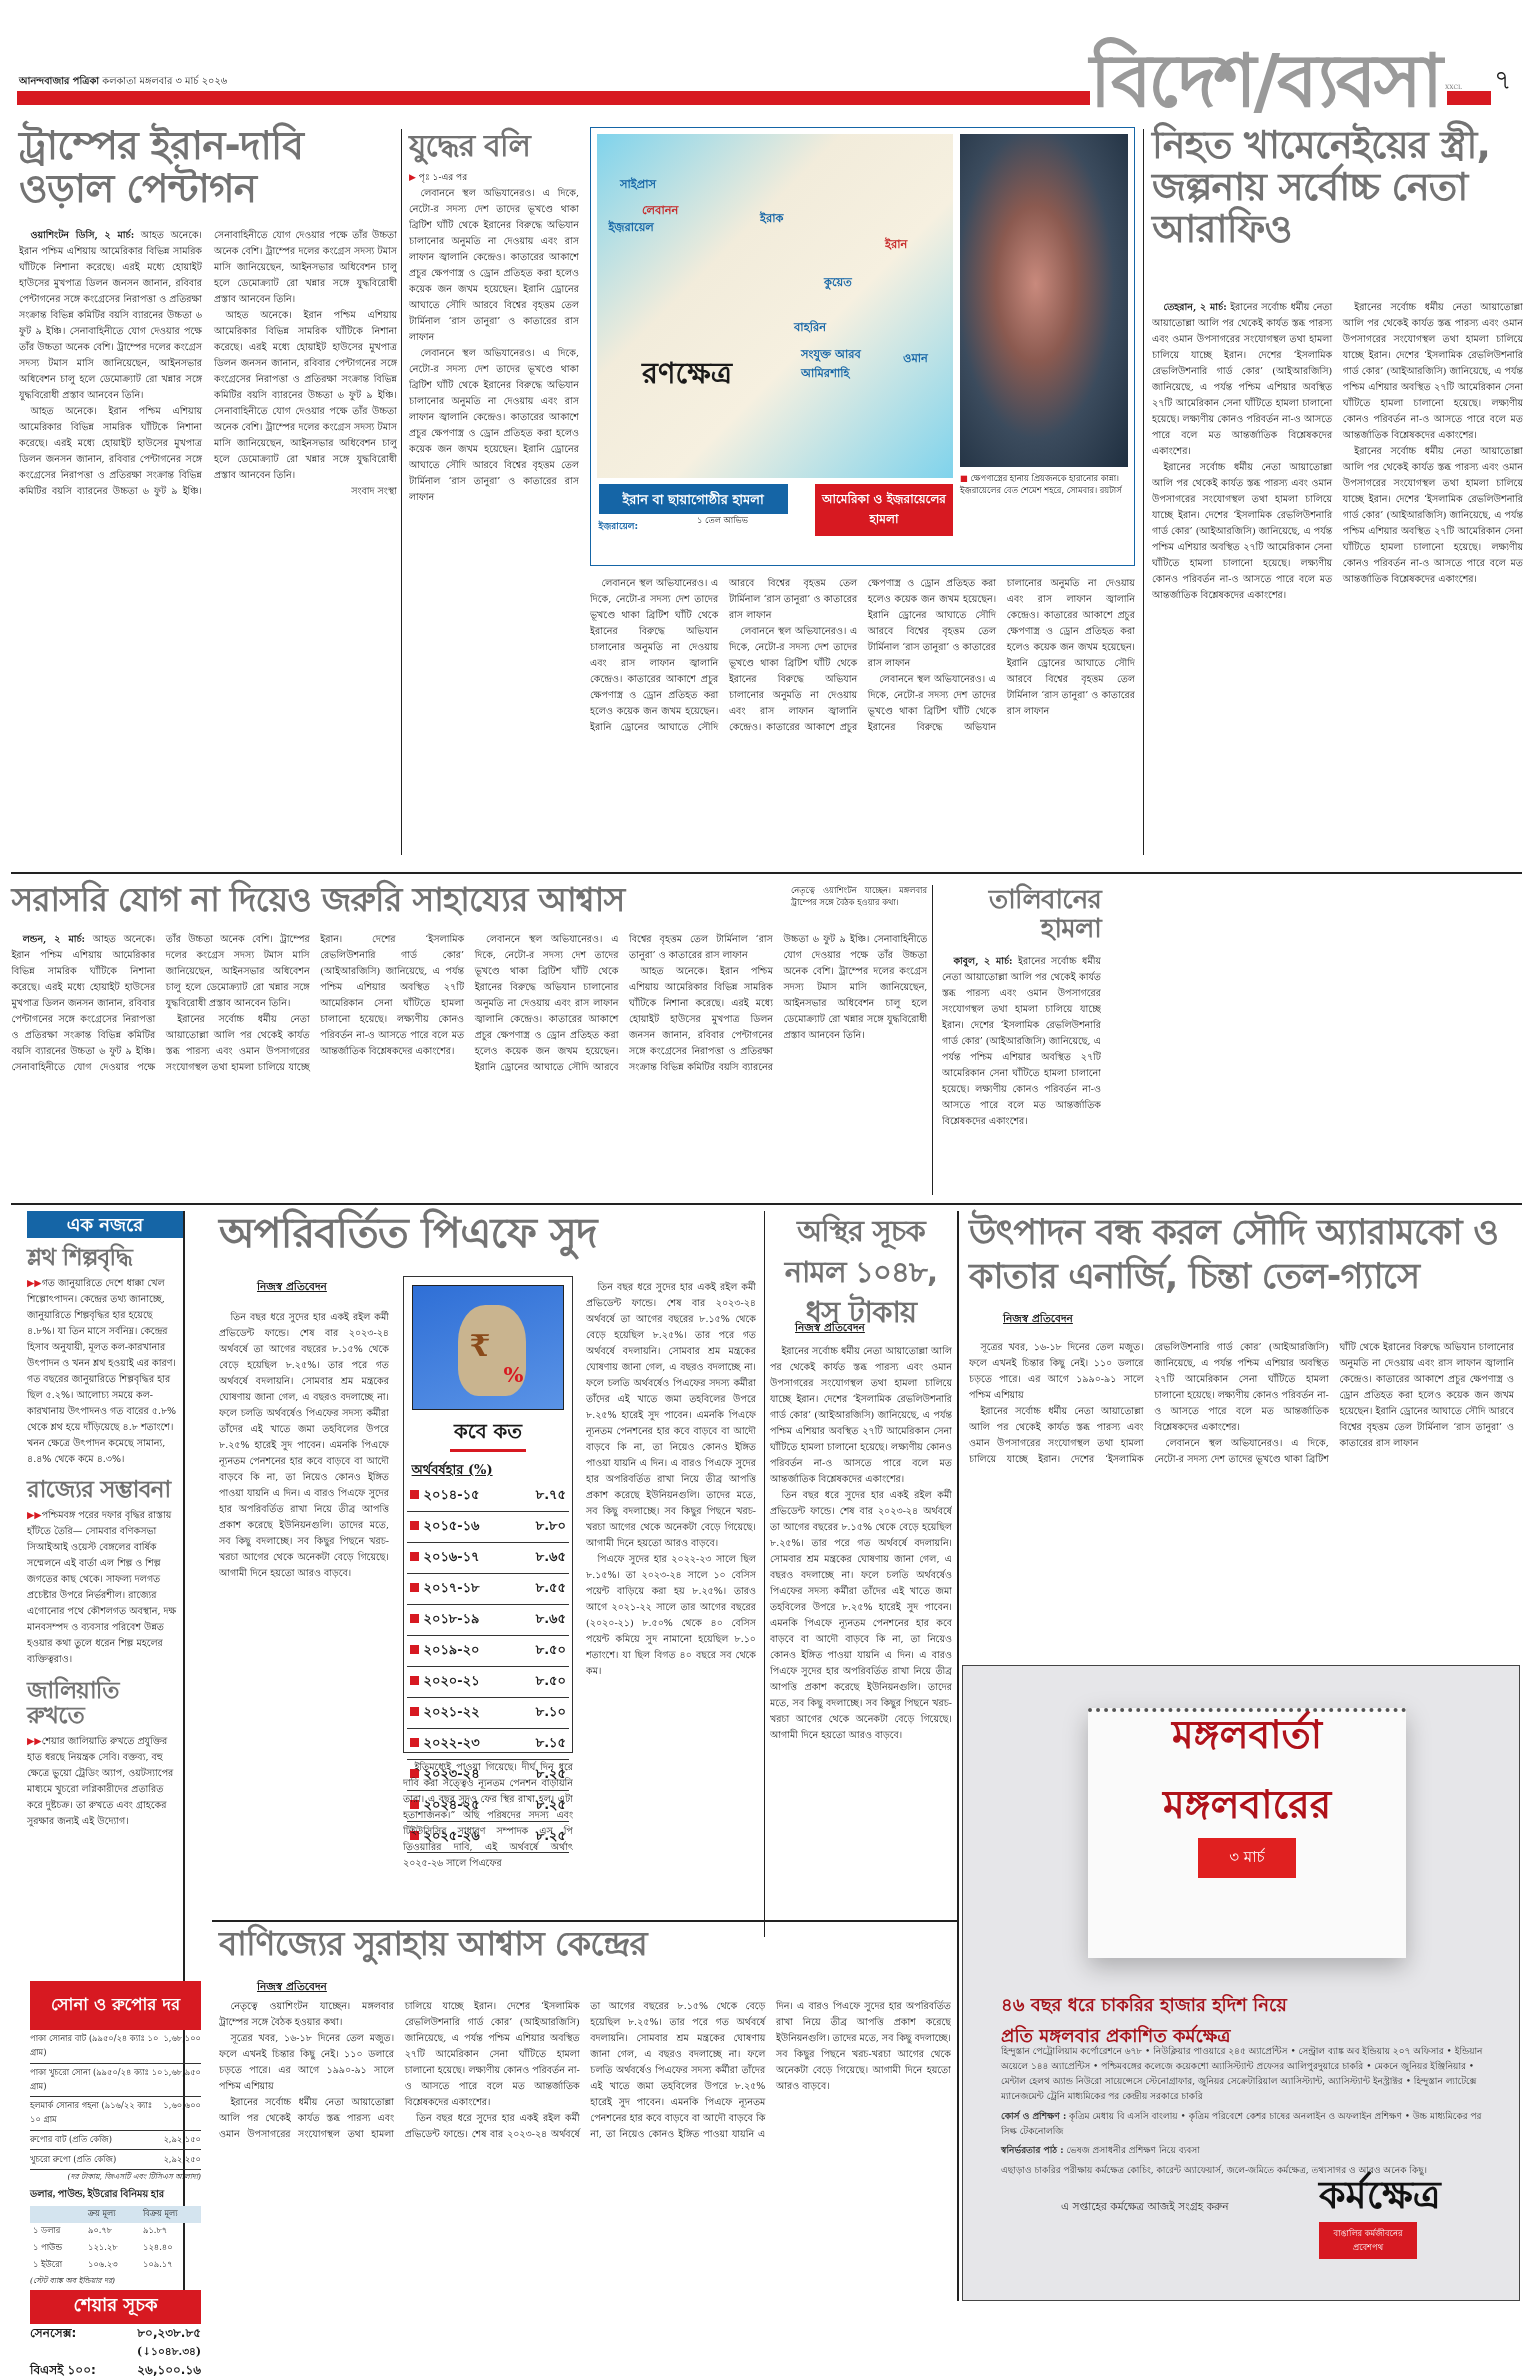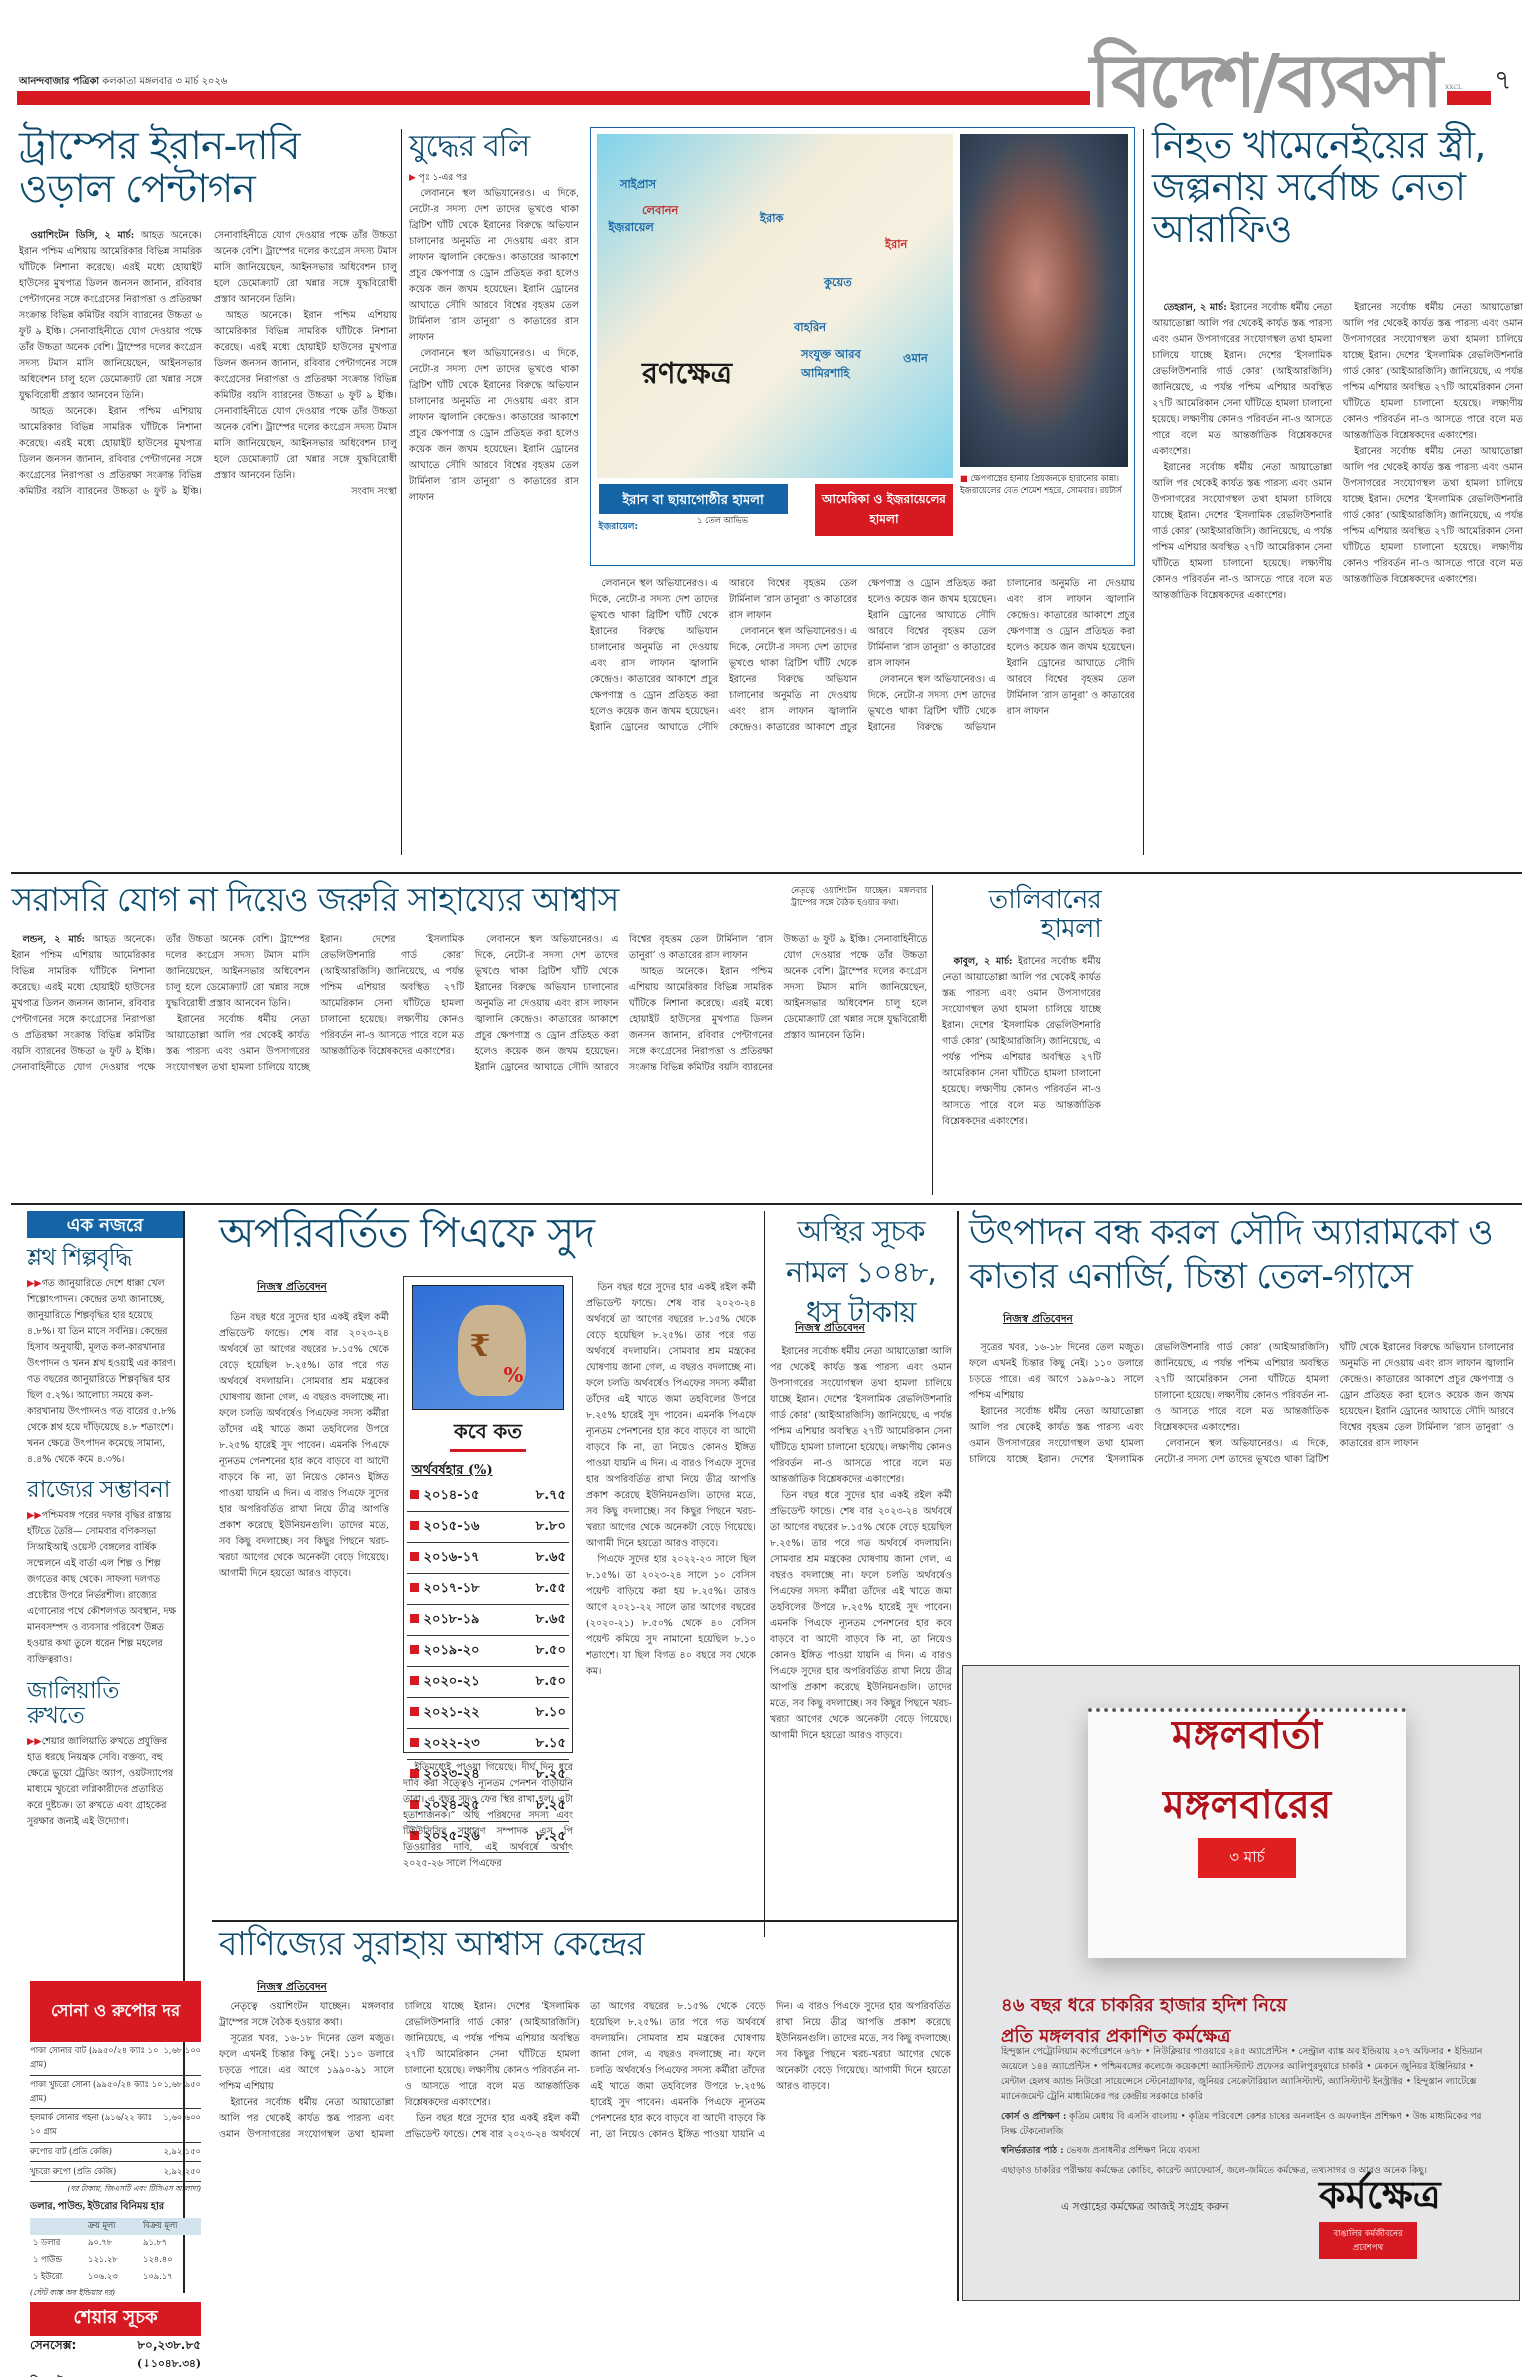--- a/index.html
+++ b/index.html
@@ -3,21 +3,21 @@
 <meta charset="utf-8">
 <style>
 *{box-sizing:border-box;margin:0;padding:0}
 body{width:1537px;height:2377px;background:#fff;font-family:"DejaVu Serif",serif;color:#1a1a1a;position:relative;overflow:hidden}
 .abs{position:absolute}
 .masthead-meta{left:19px;top:73px;font-size:9.8px;font-family:"DejaVu Sans",sans-serif}
 .redbar{background:#d71921;height:13.6px}
 .section-title{left:1090px;top:44px;font-size:73px;font-weight:bold;color:#9a9a9a;font-family:"DejaVu Sans",sans-serif;letter-spacing:-3px;line-height:1}
 .pageno{left:1494px;top:59px;font-size:27px;font-family:"DejaVu Sans",sans-serif}
 .xxci{left:1445px;top:83px;font-size:6px;color:#777}
-h1,h2,h3{font-family:"DejaVu Sans",sans-serif;font-weight:400;color:#0c4a6e;line-height:1.1;letter-spacing:-0.8px}
+h1,h2,h3{font-family:"DejaVu Sans",sans-serif;font-weight:700;color:#737373;line-height:1.1;letter-spacing:-0.8px}
 .col-text{font-size:9.5px;line-height:16px;text-align:justify;color:#222}
 .col-text p{text-indent:1.2em}
 .vrule{background:#222;width:1.5px}
 .hrule{background:#222;height:2.3px}
 .byline{font-size:10.6px;text-decoration:underline;font-weight:bold;font-family:"DejaVu Sans",sans-serif}
 .box-blue{background:#1565a6;color:#fff}
 .box-red{background:#d71921;color:#fff}
 .map{background:linear-gradient(135deg,#7fd3ec 0%,#f2ecdb 35%,#f6f0e0 60%,#7fd3ec 100%)}
 .pin{position:absolute;font-size:11.4px;font-weight:bold;font-family:"DejaVu Sans",sans-serif}
 .pin.r{color:#c62828}.pin.b{color:#1565a6}
@@ -131,21 +131,21 @@
 <div class="abs" style="left:27px;top:1245px;width:151px">
   <h3 style="font-size:23px">শ্লথ শিল্পবৃদ্ধি</h3>
   <div class="col-text" style="text-align:left;margin-top:4.5px;font-size:9.5px"><span style="color:#d71921">▶▶</span><span>গত জানুয়ারিতে দেশে ধাক্কা খেল শিল্পোৎপাদন। কেন্দ্রের তথ্য জানাচ্ছে, জানুয়ারিতে শিল্পবৃদ্ধির হার হয়েছে ৪.৮%। যা তিন মাসে সর্বনিম্ন। কেন্দ্রের হিসাব অনুযায়ী, মূলত কল-কারখানার উৎপাদন ও খনন শ্লথ হওয়াই এর কারণ। গত বছরের জানুয়ারিতে শিল্পবৃদ্ধির হার ছিল ৫.২%। আলোচ্য সময়ে কল-কারখানায় উৎপাদনও গত বারের ৫.৮% থেকে শ্লথ হয়ে দাঁড়িয়েছে ৪.৮ শতাংশে। খনন ক্ষেত্রে উৎপাদন কমেছে সামান্য, ৪.৪% থেকে কমে ৪.৩%।</span></div>
   <h3 style="font-size:23px;margin-top:10.6px">রাজ্যের সম্ভাবনা</h3>
   <div class="col-text" style="text-align:left;margin-top:4.5px"><span style="color:#d71921">▶▶</span><span>পশ্চিমবঙ্গ পরের দফার বৃদ্ধির রাস্তায় হাঁটতে তৈরি— সোমবার বণিকসভা সিআইআই ওয়েস্ট বেঙ্গলের বার্ষিক সম্মেলনে এই বার্তা এল শিল্প ও শিল্প জগতের কাছ থেকে। সাফল্য দলগত প্রচেষ্টার উপরে নির্ভরশীল। রাজ্যের এগোনোর পথে কৌশলগত অবস্থান, দক্ষ মানবসম্পদ ও ব্যবসার পরিবেশ উন্নত হওয়ার কথা তুলে ধরেন শিল্প মহলের ব্যক্তিত্বরাও।</span></div>
   <h3 style="font-size:23px;margin-top:10.6px">জালিয়াতি রুখতে</h3>
   <div class="col-text" style="text-align:left;margin-top:4.5px"><span style="color:#d71921">▶▶</span><span>শেয়ার জালিয়াতি রুখতে প্রযুক্তির হাত ধরছে নিয়ন্ত্রক সেবি। বক্তব্য, বহু ক্ষেত্রে ভুয়ো ট্রেডিং অ্যাপ, ওয়টস্যাপের মাধ্যমে খুচরো লগ্নিকারীদের প্রতারিত করে দুষ্টচক্র। তা রুখতে এবং গ্রাহকের সুরক্ষার জন্যই এই উদ্যোগ।</span></div>
 </div>
 
 <div class="abs" style="left:30px;top:1981px;width:171px">
-  <div class="box-red" style="font-size:16.6px;font-weight:bold;text-align:center;font-family:'DejaVu Sans',sans-serif;padding:17px">সোনা ও রুপোর দর</div>
+  <div class="box-red" style="font-size:16.6px;font-weight:bold;text-align:center;font-family:'DejaVu Sans',sans-serif;padding:11px">সোনা ও রুপোর দর</div>
   <div class="table-row">
       <span>পাকা সোনার বাট (৯৯৫০/২৪ ক্যাঃ ১০ গ্রাম)</span>
       <span>১,৬৮,১০০</span>
     </div>
   <div class="table-row">
       <span>পাকা খুচরো সোনা (৯৯৫০/২৪ ক্যাঃ ১০ গ্রাম)</span>
       <span>১,৬৮,৯৫০</span>
     </div>
   <div class="table-row">
       <span>হলমার্ক সোনার গহনা (৯১৬/২২ ক্যাঃ ১০ গ্রাম</span>

